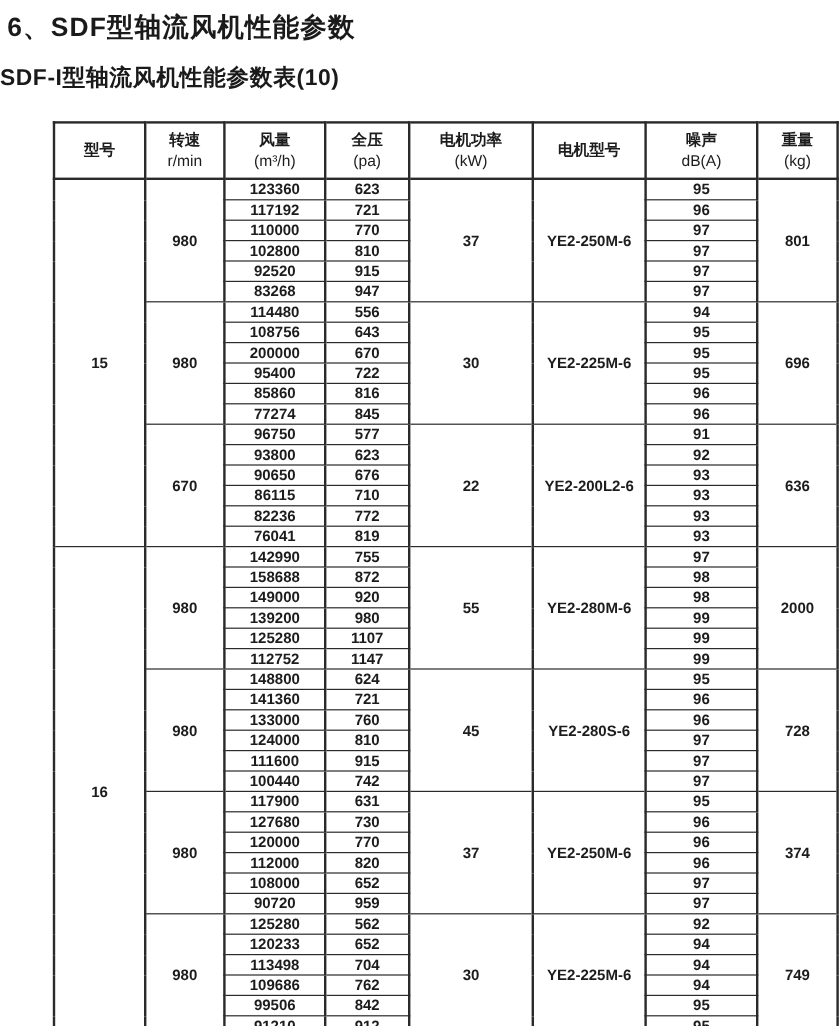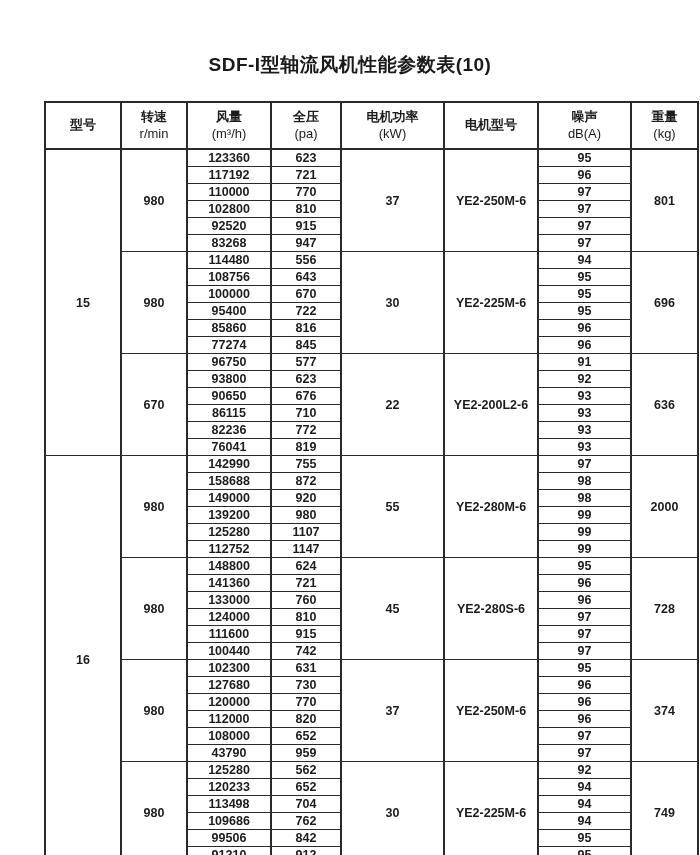--- a/index.html
+++ b/index.html
@@ -18,21 +18,21 @@
     left: 6px; top: 8px;
     font-size: 22px;
     font-weight: bold;
     letter-spacing: 1px;
     color: #1a1a1a;
     white-space: nowrap;
   }
   .table-title {
     position: absolute;
     left: 0; right: 0; top: 52px;
-    text-align: center;
+    text-align: left;
     font-size: 19px;
     font-weight: bold;
     letter-spacing: 0.5px;
     color: #1a1a1a;
   }
 
   table.perf {
     position: absolute;
     left: 44px; top: 101px;
     width: 653px;
@@ -65,20 +65,21 @@
   }
   table.perf { border: 2px solid #2a2a2a; }
   td.bt { border-top-width: 2px; }      
   tr.last-row td { border-bottom-width: 2px; }
   .hdr-sub { font-weight: normal; }
 </style>
 </head>
 <body>
 
 <div class="page">
+  <div class="page-title">6、SDF型轴流风机性能参数</div>
   <div class="table-title">SDF-I型轴流风机性能参数表(10)</div>
 
   <table class="perf">
     <colgroup>
         <col style="width: 76px;">
         <col style="width: 66px;">
         <col style="width: 84px;">
         <col style="width: 70px;">
         <col style="width: 103px;">
         <col style="width: 94px;">
@@ -163,21 +164,21 @@
           <td rowspan="6" class="bt">YE2-225M-6</td>
           <td class="bt">94</td>
           <td rowspan="6" class="bt">696</td>
         </tr>
         <tr>
           <td>108756</td>
           <td>643</td>
           <td>95</td>
         </tr>
         <tr>
-          <td>100000</td>
+          <td>200000</td>
           <td>670</td>
           <td>95</td>
         </tr>
         <tr>
           <td>95400</td>
           <td>722</td>
           <td>95</td>
         </tr>
         <tr>
           <td>85860</td>
@@ -287,21 +288,21 @@
           <td>915</td>
           <td>97</td>
         </tr>
         <tr>
           <td>100440</td>
           <td>742</td>
           <td>97</td>
         </tr>
         <tr>
           <td rowspan="6" class="bt">980</td>
-          <td class="bt">102300</td>
+          <td class="bt">117900</td>
           <td class="bt">631</td>
           <td rowspan="6" class="bt">37</td>
           <td rowspan="6" class="bt">YE2-250M-6</td>
           <td class="bt">95</td>
           <td rowspan="6" class="bt">374</td>
         </tr>
         <tr>
           <td>127680</td>
           <td>730</td>
           <td>96</td>
@@ -315,21 +316,21 @@
           <td>112000</td>
           <td>820</td>
           <td>96</td>
         </tr>
         <tr>
           <td>108000</td>
           <td>652</td>
           <td>97</td>
         </tr>
         <tr>
-          <td>43790</td>
+          <td>90720</td>
           <td>959</td>
           <td>97</td>
         </tr>
         <tr>
           <td rowspan="6" class="bt">980</td>
           <td class="bt">125280</td>
           <td class="bt">562</td>
           <td rowspan="6" class="bt">30</td>
           <td rowspan="6" class="bt">YE2-225M-6</td>
           <td class="bt">92</td>

